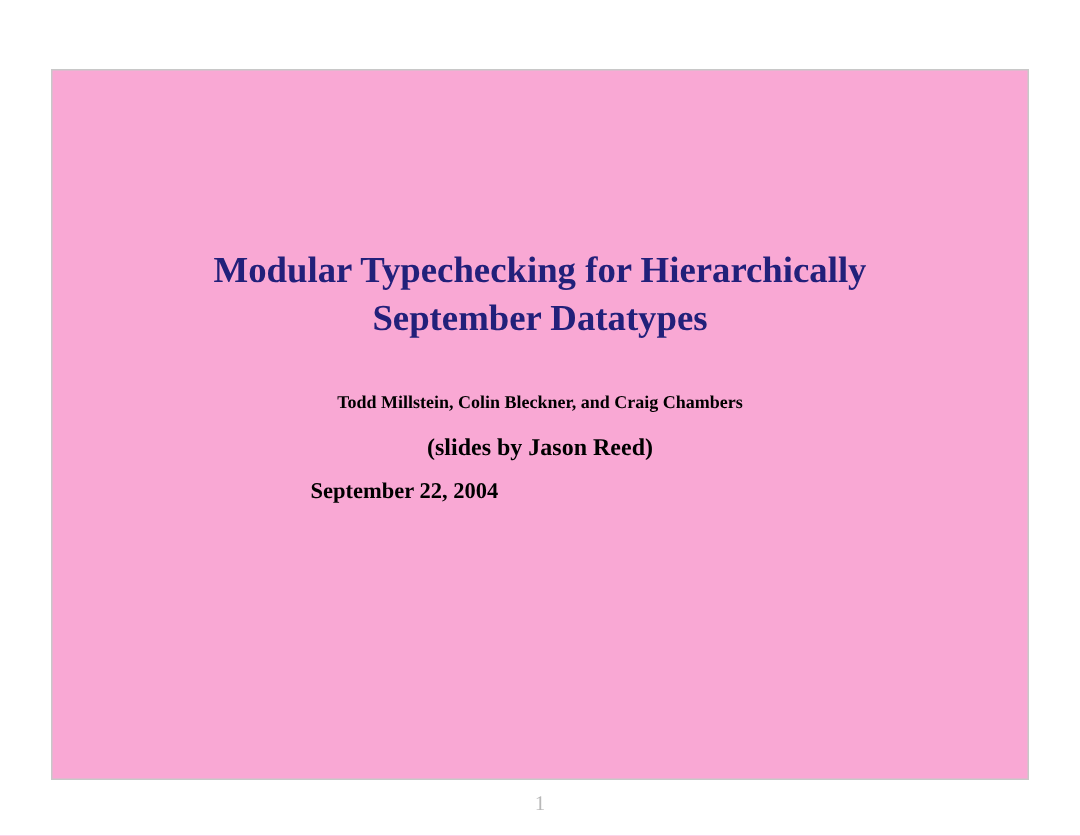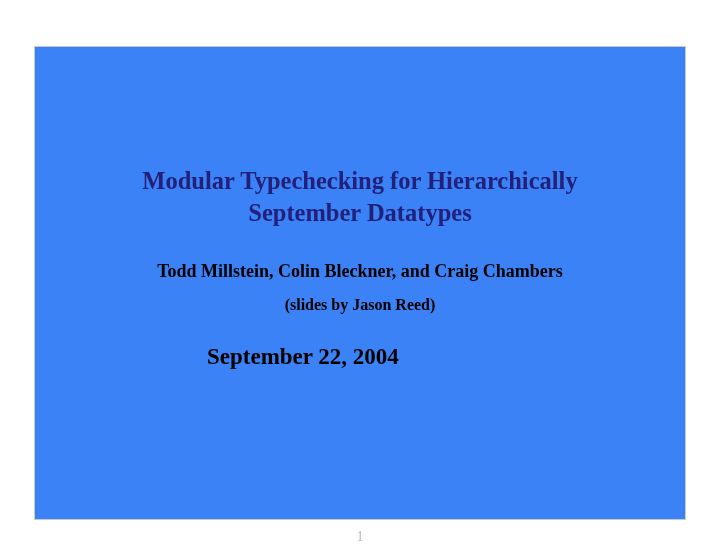--- a/index.html
+++ b/index.html
@@ -12,49 +12,49 @@
     position: relative;
   }
   .slide-frame {
     position: absolute;
     left: 34px;
     top: 46px;
     width: 652px;
     height: 474px;
     border: 1px solid #c8c8c8;
     box-sizing: border-box;
-    background: #3b82f6;
+    background: #f9a8d4;
   }
   .content {
     padding-top: 118px;
     text-align: center;
   }
   .title {
     color: #22207a;
     font-size: 24.5px;
     font-weight: bold;
     line-height: 1.3;
     margin: 0 auto 32px auto;
     width: 560px;
   }
   .authors {
     color: #000000;
-    font-size: 18px;
+    font-size: 12px;
     font-weight: bold;
     margin-bottom: 14px;
   }
   .slides-by {
     color: #000000;
     font-size: 16px;
     font-weight: bold;
-    margin-bottom: 30px;
+    margin-bottom: 12px;
   }
   .date {
     color: #000000;
-    font-size: 23px;
+    font-size: 15px;
     font-weight: bold;
     text-align: left;
     margin-left: 172px;
   }
   .page-num {
     position: absolute;
     left: 0;
     right: 0;
     bottom: 12px;
     text-align: center;

